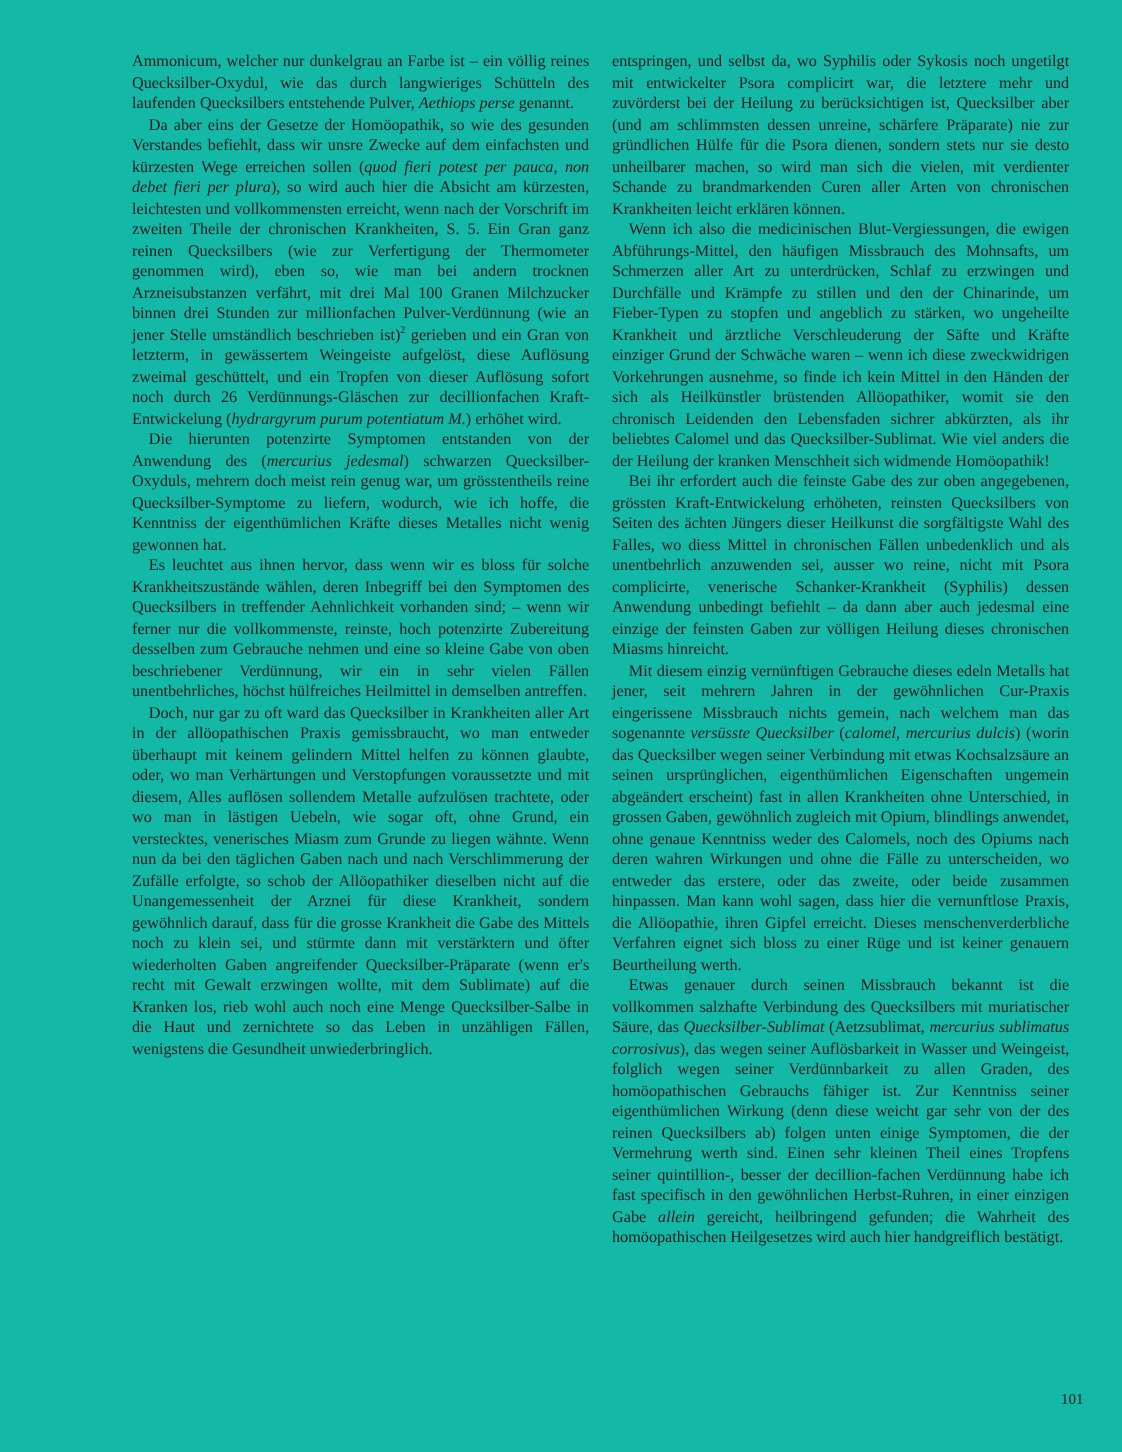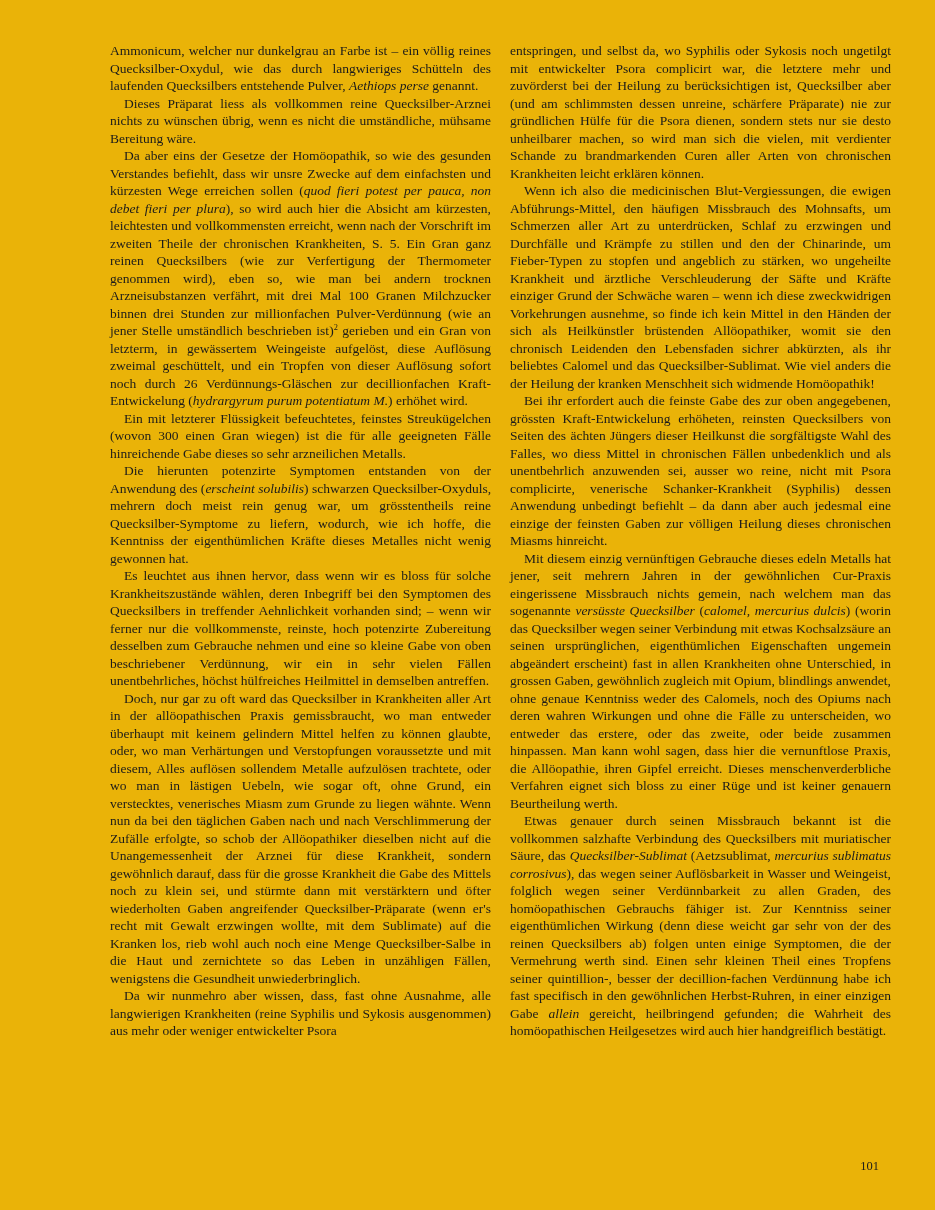--- a/index.html
+++ b/index.html
@@ -7,56 +7,53 @@
   body {
     width: 935px; height: 1210px;
     font-family: "Liberation Serif", "DejaVu Serif", serif;
     color: #1b1b1b;
     overflow: hidden;
   }
   .page {
     position: relative;
     width: 935px; height: 1210px;
     padding: 42px 44px 0 110px;
-    background: #eab308;
+    background: #14b8a6;
   }
   .columns { display: flex; gap: 19px; }
   .column {
     width: 381px;
     font-size: 13.5px;
     line-height: 17.5px;
     text-align: justify;
     hyphens: auto; -webkit-hyphens: auto; -moz-hyphens: auto;
   }
   .para { text-indent: 14px; }
   .para.no-indent { text-indent: 0; }
   .italic { font-style: italic; }
   sup { font-size: 0.62em; line-height: 0; vertical-align: super; }
   .page-number {
     position: absolute;
-    right: 56px;
+    right: 32px;
     bottom: 36px;
     font-size: 12.5px;
     color: #1b1b1b;
   }
 </style>
 </head>
 <body>
 
 <div class="page">
   <div class="columns">
     <div class="column">
         <p class="para no-indent"><span>Ammonicum, welcher nur dunkelgrau an Farbe ist – ein völlig reines Quecksilber-Oxydul, wie das durch langwieriges Schütteln des laufenden Quecksilbers entstehende Pulver, </span><span class="italic">Aethiops perse</span><span> genannt.</span></p>
-        <p class="para"><span>Dieses Präparat liess als vollkommen reine Quecksilber-Arznei nichts zu wünschen übrig, wenn es nicht die umständliche, mühsame Bereitung wäre.</span></p>
         <p class="para"><span>Da aber eins der Gesetze der Homöopathik, so wie des gesunden Verstandes befiehlt, dass wir unsre Zwecke auf dem einfachsten und kürzesten Wege erreichen sollen (</span><span class="italic">quod fieri potest per pauca, non debet fieri per plura</span><span>), so wird auch hier die Absicht am kürzesten, leichtesten und vollkommensten erreicht, wenn nach der Vorschrift im zweiten Theile der chronischen Krankheiten, S. 5. Ein Gran ganz reinen Quecksilbers (wie zur Verfertigung der Thermometer genommen wird), eben so, wie man bei andern trocknen Arzneisubstanzen verfährt, mit drei Mal 100 Granen Milchzucker binnen drei Stunden zur millionfachen Pulver-Verdünnung (wie an jener Stelle umständlich beschrieben ist)</span><sup>2</sup><span> gerieben und ein Gran von letzterm, in gewässertem Weingeiste aufgelöst, diese Auflösung zweimal geschüttelt, und ein Tropfen von dieser Auflösung sofort noch durch 26 Verdünnungs-Gläschen zur decillionfachen Kraft-Entwickelung (</span><span class="italic">hydrargyrum purum potentiatum M.</span><span>) erhöhet wird.</span></p>
-        <p class="para"><span>Ein mit letzterer Flüssigkeit befeuchtetes, feinstes Streukügelchen (wovon 300 einen Gran wiegen) ist die für alle geeigneten Fälle hinreichende Gabe dieses so sehr arzneilichen Metalls.</span></p>
-        <p class="para"><span>Die hierunten potenzirte Symptomen entstanden von der Anwendung des (</span><span class="italic">erscheint solubilis</span><span>) schwarzen Quecksilber-Oxyduls, mehrern doch meist rein genug war, um grösstentheils reine Quecksilber-Symptome zu liefern, wodurch, wie ich hoffe, die Kenntniss der eigenthümlichen Kräfte dieses Metalles nicht wenig gewonnen hat.</span></p>
+        <p class="para"><span>Die hierunten potenzirte Symptomen entstanden von der Anwendung des (</span><span class="italic">mercurius jedesmal</span><span>) schwarzen Quecksilber-Oxyduls, mehrern doch meist rein genug war, um grösstentheils reine Quecksilber-Symptome zu liefern, wodurch, wie ich hoffe, die Kenntniss der eigenthümlichen Kräfte dieses Metalles nicht wenig gewonnen hat.</span></p>
         <p class="para"><span>Es leuchtet aus ihnen hervor, dass wenn wir es bloss für solche Krankheitszustände wählen, deren Inbegriff bei den Symptomen des Quecksilbers in treffender Aehnlichkeit vorhanden sind; – wenn wir ferner nur die vollkommenste, reinste, hoch potenzirte Zubereitung desselben zum Gebrauche nehmen und eine so kleine Gabe von oben beschriebener Verdünnung, wir ein in sehr vielen Fällen unentbehrliches, höchst hülfreiches Heilmittel in demselben antreffen.</span></p>
         <p class="para"><span>Doch, nur gar zu oft ward das Quecksilber in Krankheiten aller Art in der allöopathischen Praxis gemissbraucht, wo man entweder überhaupt mit keinem gelindern Mittel helfen zu können glaubte, oder, wo man Verhärtungen und Verstopfungen voraussetzte und mit diesem, Alles auflösen sollendem Metalle aufzulösen trachtete, oder wo man in lästigen Uebeln, wie sogar oft, ohne Grund, ein verstecktes, venerisches Miasm zum Grunde zu liegen wähnte. Wenn nun da bei den täglichen Gaben nach und nach Verschlimmerung der Zufälle erfolgte, so schob der Allöopathiker dieselben nicht auf die Unangemessenheit der Arznei für diese Krankheit, sondern gewöhnlich darauf, dass für die grosse Krankheit die Gabe des Mittels noch zu klein sei, und stürmte dann mit verstärktern und öfter wiederholten Gaben angreifender Quecksilber-Präparate (wenn er's recht mit Gewalt erzwingen wollte, mit dem Sublimate) auf die Kranken los, rieb wohl auch noch eine Menge Quecksilber-Salbe in die Haut und zernichtete so das Leben in unzähligen Fällen, wenigstens die Gesundheit unwiederbringlich.</span></p>
-        <p class="para"><span>Da wir nunmehro aber wissen, dass, fast ohne Ausnahme, alle langwierigen Krankheiten (reine Syphilis und Sykosis ausgenommen) aus mehr oder weniger entwickelter Psora</span></p>
       </div>
     <div class="column">
         <p class="para no-indent"><span>entspringen, und selbst da, wo Syphilis oder Sykosis noch ungetilgt mit entwickelter Psora complicirt war, die letztere mehr und zuvörderst bei der Heilung zu berücksichtigen ist, Quecksilber aber (und am schlimmsten dessen unreine, schärfere Präparate) nie zur gründlichen Hülfe für die Psora dienen, sondern stets nur sie desto unheilbarer machen, so wird man sich die vielen, mit verdienter Schande zu brandmarkenden Curen aller Arten von chronischen Krankheiten leicht erklären können.</span></p>
         <p class="para"><span>Wenn ich also die medicinischen Blut-Vergiessungen, die ewigen Abführungs-Mittel, den häufigen Missbrauch des Mohnsafts, um Schmerzen aller Art zu unterdrücken, Schlaf zu erzwingen und Durchfälle und Krämpfe zu stillen und den der Chinarinde, um Fieber-Typen zu stopfen und angeblich zu stärken, wo ungeheilte Krankheit und ärztliche Verschleuderung der Säfte und Kräfte einziger Grund der Schwäche waren – wenn ich diese zweckwidrigen Vorkehrungen ausnehme, so finde ich kein Mittel in den Händen der sich als Heilkünstler brüstenden Allöopathiker, womit sie den chronisch Leidenden den Lebensfaden sichrer abkürzten, als ihr beliebtes Calomel und das Quecksilber-Sublimat. Wie viel anders die der Heilung der kranken Menschheit sich widmende Homöopathik!</span></p>
         <p class="para"><span>Bei ihr erfordert auch die feinste Gabe des zur oben angegebenen, grössten Kraft-Entwickelung erhöheten, reinsten Quecksilbers von Seiten des ächten Jüngers dieser Heilkunst die sorgfältigste Wahl des Falles, wo diess Mittel in chronischen Fällen unbedenklich und als unentbehrlich anzuwenden sei, ausser wo reine, nicht mit Psora complicirte, venerische Schanker-Krankheit (Syphilis) dessen Anwendung unbedingt befiehlt – da dann aber auch jedesmal eine einzige der feinsten Gaben zur völligen Heilung dieses chronischen Miasms hinreicht.</span></p>
         <p class="para"><span>Mit diesem einzig vernünftigen Gebrauche dieses edeln Metalls hat jener, seit mehrern Jahren in der gewöhnlichen Cur-Praxis eingerissene Missbrauch nichts gemein, nach welchem man das sogenannte </span><span class="italic">versüsste Quecksilber</span><span> (</span><span class="italic">calomel, mercurius dulcis</span><span>) (worin das Quecksilber wegen seiner Verbindung mit etwas Kochsalzsäure an seinen ursprünglichen, eigenthümlichen Eigenschaften ungemein abgeändert erscheint) fast in allen Krankheiten ohne Unterschied, in grossen Gaben, gewöhnlich zugleich mit Opium, blindlings anwendet, ohne genaue Kenntniss weder des Calomels, noch des Opiums nach deren wahren Wirkungen und ohne die Fälle zu unterscheiden, wo entweder das erstere, oder das zweite, oder beide zusammen hinpassen. Man kann wohl sagen, dass hier die vernunftlose Praxis, die Allöopathie, ihren Gipfel erreicht. Dieses menschenverderbliche Verfahren eignet sich bloss zu einer Rüge und ist keiner genauern Beurtheilung werth.</span></p>
         <p class="para"><span>Etwas genauer durch seinen Missbrauch bekannt ist die vollkommen salzhafte Verbindung des Quecksilbers mit muriatischer Säure, das </span><span class="italic">Quecksilber-Sublimat</span><span> (Aetzsublimat, </span><span class="italic">mercurius sublimatus corrosivus</span><span>), das wegen seiner Auflösbarkeit in Wasser und Weingeist, folglich wegen seiner Verdünnbarkeit zu allen Graden, des homöopathischen Gebrauchs fähiger ist. Zur Kenntniss seiner eigenthümlichen Wirkung (denn diese weicht gar sehr von der des reinen Quecksilbers ab) folgen unten einige Symptomen, die der Vermehrung werth sind. Einen sehr kleinen Theil eines Tropfens seiner quintillion-, besser der decillion-fachen Verdünnung habe ich fast specifisch in den gewöhnlichen Herbst-Ruhren, in einer einzigen Gabe </span><span class="italic">allein</span><span> gereicht, heilbringend gefunden; die Wahrheit des homöopathischen Heilgesetzes wird auch hier handgreiflich bestätigt.</span></p>
       </div>
   </div>
   <div class="page-number">101</div>

